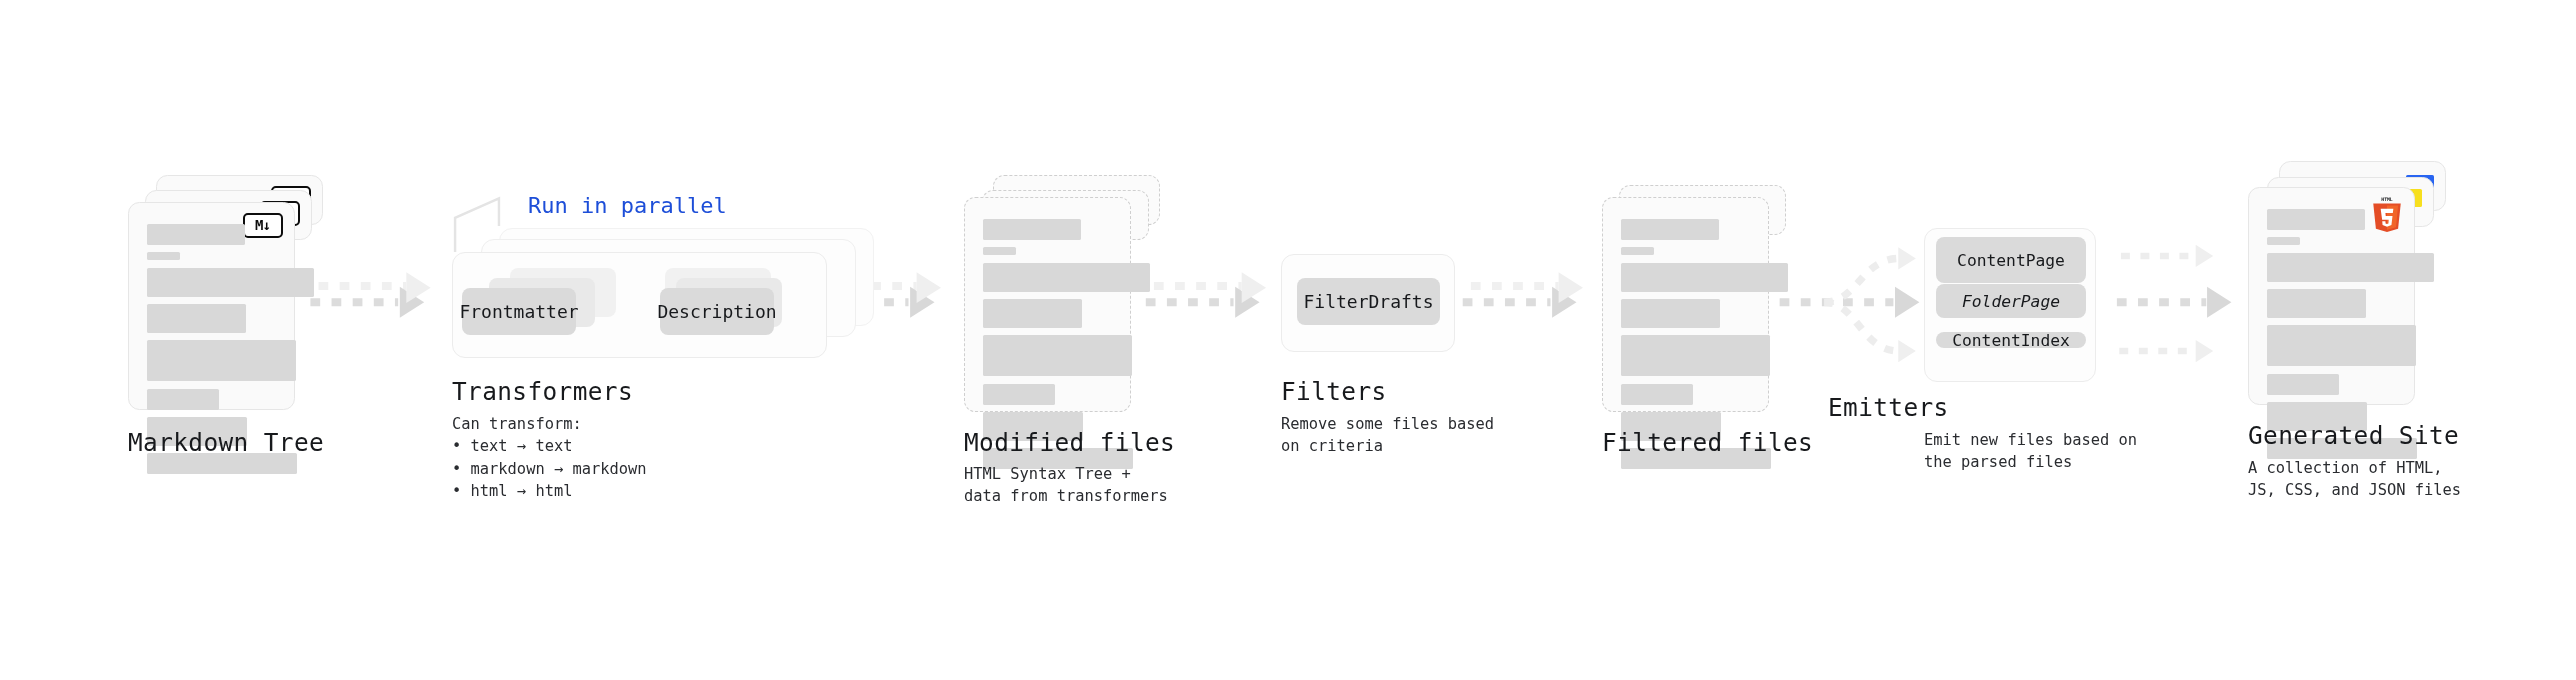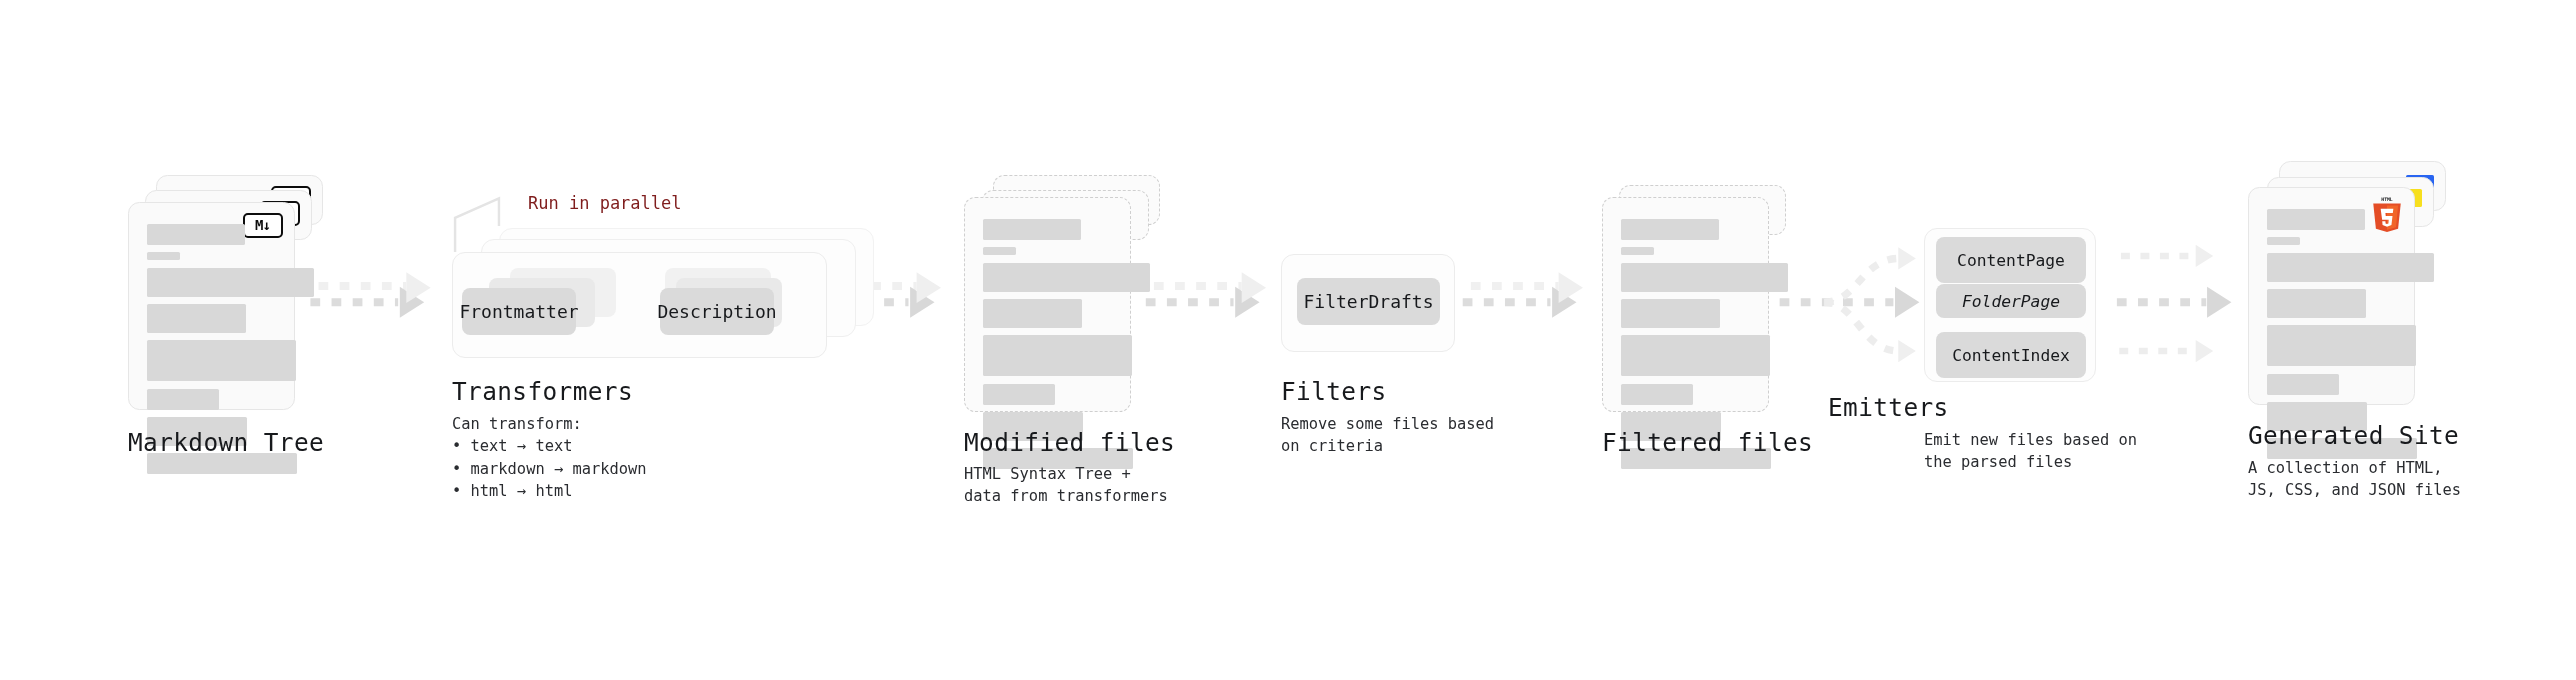--- a/index.html
+++ b/index.html
@@ -43,21 +43,21 @@
     background:#fdfdfd;box-sizing:border-box;
   }
   .pill{
     position:absolute;background:#dadada;border-radius:8.1px;
     display:flex;align-items:center;justify-content:center;
     font-size:18px;color:#17191c;box-sizing:border-box;white-space:nowrap;
   }
   .ghost{background:#e9e9e9;}
   .ghost2{background:#f1f1f1;}
 
-  .par-label{position:absolute;font-size:17px;color:#7f1d1d;white-space:nowrap;}
+  .par-label{position:absolute;font-size:22px;color:#1d4ed8;white-space:nowrap;}
 
   svg{display:block;overflow:visible;}
   .svg-layer{position:absolute;left:0;top:0;pointer-events:none;}
 </style>
 </head>
 <body>
 
 <div class="stage">
 
   <svg class="svg-layer" width="2576" height="681" viewBox="0 0 3170 838">
@@ -228,21 +228,21 @@
           <div class="bar" style="width: 150px; height: 21px;"></div>
         </div>
     </div>
     <div class="h-label" style="left:1602px;top:428px;">Filtered files</div>
   </div>
 
   <div>
     <div class="outline-box" style="left:1924px;top:228px;width:172px;height:154px;"></div>
     <div class="pill" style="left:1936px;top:237px;width:150px;height:46px;font-size:16.3px;">ContentPage</div>
     <div class="pill" style="left:1936px;top:284px;width:150px;height:34px;font-size:16.3px;font-style:italic;">FolderPage</div>
-    <div class="pill" style="left:1936px;top:332px;width:150px;height:46px;font-size:16.3px;">ContentIndex</div>
+    <div class="pill" style="left:1936px;top:332px;width:150px;height:16px;font-size:16.3px;">ContentIndex</div>
     <div class="h-label" style="left:1828px;top:393px;text-align:center;">Emitters</div>
     <div class="sub-label" style="left:1924px;top:429px;">Emit new files based on
 the parsed files</div>
   </div>
 
   <div>
     <div class="card" style="left:2279px;top:161px;width:167px;height:50px;">
       <div class="css-badge">
           <span>CSS</span>
         </div>

